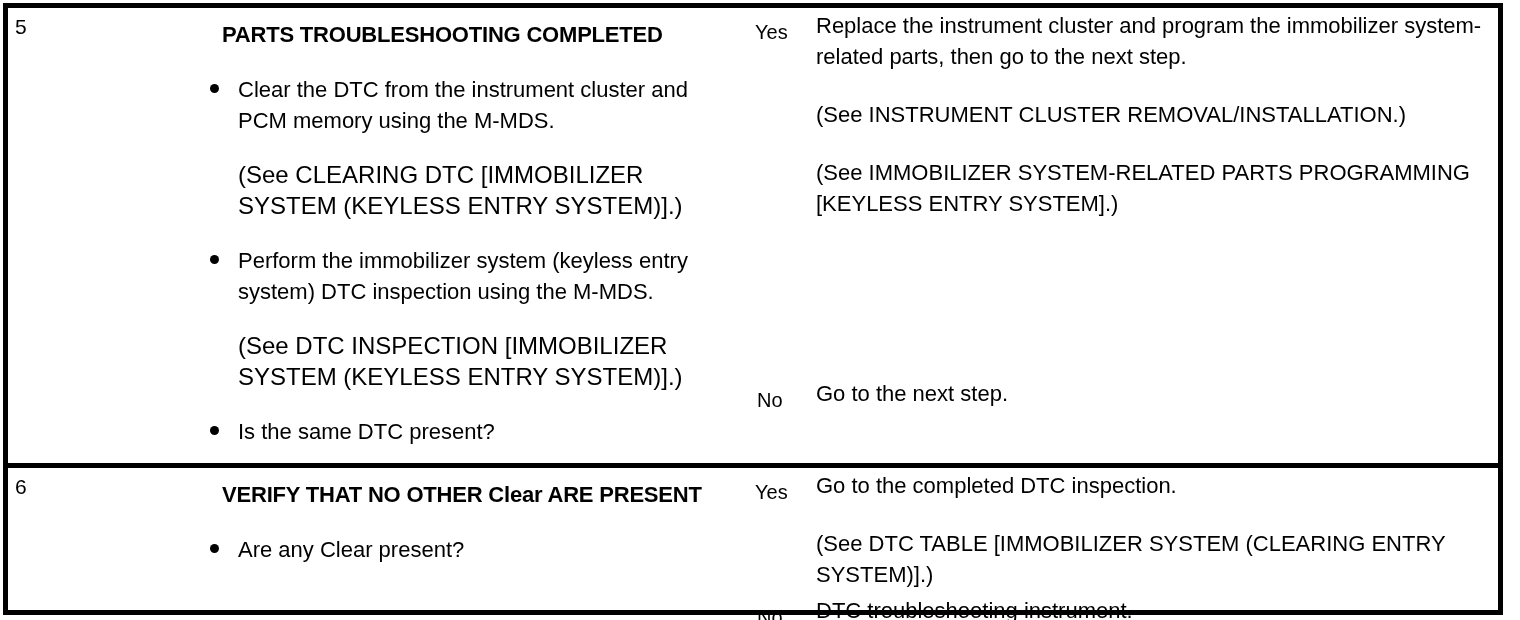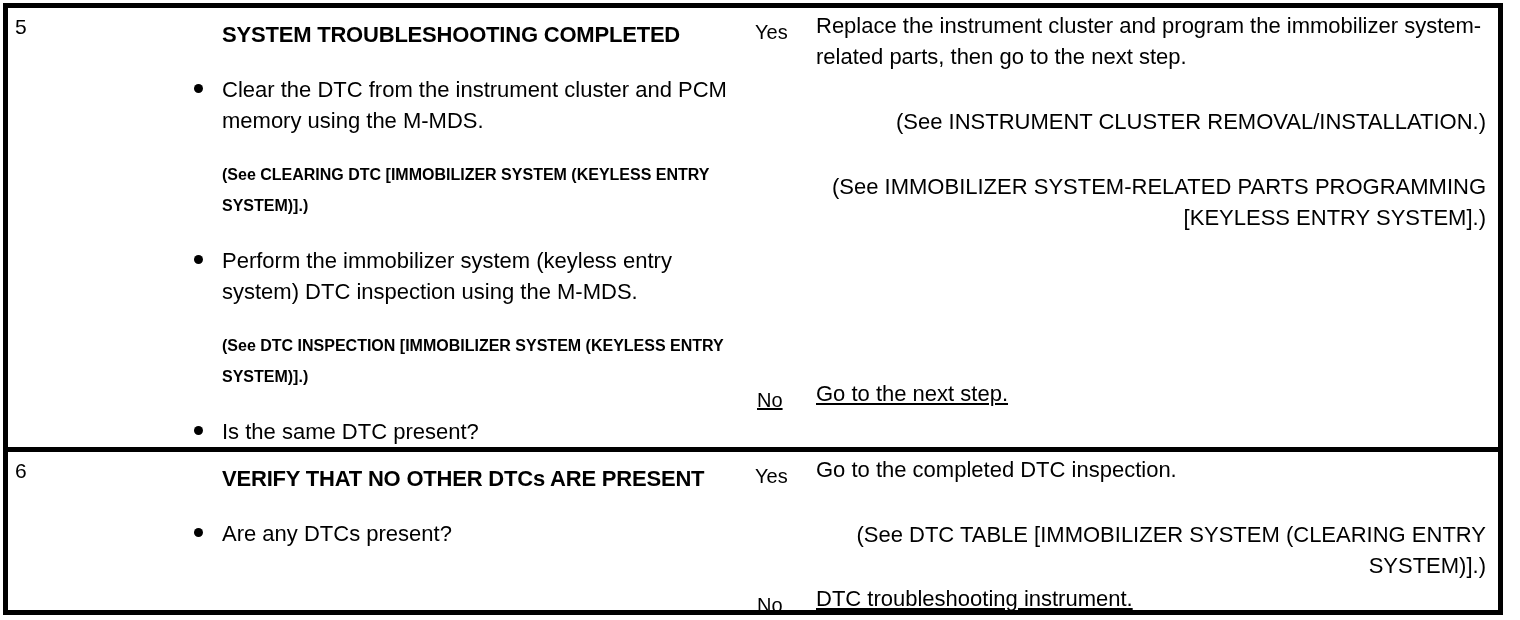--- a/index.html
+++ b/index.html
@@ -46,21 +46,21 @@
   col.c-action { width: 693px; }
 
   
   tr.step-sep > td { border-top: 5px solid #000000; }
 
   
   .v-left  { border-left: 3px solid #000000; }
   .v-left-thin { border-left: 2px solid #000000; }
 
   
-  .h-top-thin { border-top: 2px solid #000000; text-decoration: underline; }
+  .h-top-thin { border-top: 2px solid #000000; }
 
   .step-no {
     font-size: 21px;
     line-height: 26px;
     padding: 6px 0 0 7px;
   }
 
   .desc-cell {
     padding: 0;
   }
@@ -76,83 +76,82 @@
 
   ul.bullets {
     list-style: none;
     margin: 0;
     padding: 0;
   }
 
   ul.bullets > li {
     position: relative;
     padding: 0 10px 0 149px;
-    margin: 0;
+    margin: 16px;
   }
 
   ul.bullets > li.spaced { margin-top: 24px; }
 
   ul.bullets > li > .dot {
     position: absolute;
     left: 121px;
     top: 10px;
     width: 9px;
     height: 9px;
     border-radius: 50%;
     background: #000000;
   }
 
   .btext {
     font-size: 22px;
     line-height: 31px;
   }
 
   .note {
-    font-size: 16px;
+    font-size: 24px;
     line-height: 31px;
     margin-top: 23px;
-    font-weight: bold;
   }
 
   .yesno {
     font-size: 20px;
     line-height: 31px;
     padding: 9px 0 0 5px;
   }
   .yesno.pad-left { padding-left: 7px; }
 
   .action {
     font-size: 22px;
     line-height: 31px;
     padding: 2px 12px 0 11px;
   }
 
   .action p { margin: 0; }
-  .action p.gap { margin-top: 34px; text-align: right; }
+  .action p.gap { margin-top: 27px; }
 </style>
 </head>
 <body>
 
 <div id="sheet">
   <table class="troubleshoot">
     <colgroup>
       <col class="c-step">
       <col class="c-desc">
       <col class="c-yesno">
       <col class="c-action">
     </colgroup>
     <tbody>
 
       <tr>
         <td rowspan="2">
           <div class="step-no">5</div>
         </td>
 
         <td rowspan="2" class="v-left desc-cell">
-          <div class="heading">SYSTEM TROUBLESHOOTING COMPLETED</div>
+          <div class="heading">PARTS TROUBLESHOOTING COMPLETED</div>
 
           <ul class="bullets">
             <li class="spaced">
               <span class="dot"></span>
               <div class="btext">Clear the DTC from the instrument cluster and PCM memory using the M-MDS.</div>
               <div class="note">(See CLEARING DTC [IMMOBILIZER SYSTEM (KEYLESS ENTRY SYSTEM)].)</div>
             </li>
             <li class="spaced">
               <span class="dot"></span>
               <div class="btext">Perform the immobilizer system (keyless entry system) DTC inspection using the M-MDS.</div>
@@ -188,25 +187,25 @@
           </div>
         </td>
       </tr>
 
       <tr class="step-sep">
         <td rowspan="2">
           <div class="step-no">6</div>
         </td>
 
         <td rowspan="2" class="v-left desc-cell">
-          <div class="heading">VERIFY THAT NO OTHER DTCs ARE PRESENT</div>
+          <div class="heading">VERIFY THAT NO OTHER Clear ARE PRESENT</div>
           <ul class="bullets">
             <li class="spaced">
               <span class="dot"></span>
-              <div class="btext">Are any DTCs present?</div>
+              <div class="btext">Are any Clear present?</div>
             </li>
           </ul>
         </td>
 
         <td class="v-left" style="height:125px;">
           <div class="yesno">Yes</div>
         </td>
 
         <td class="v-left-thin">
           <div class="action">

